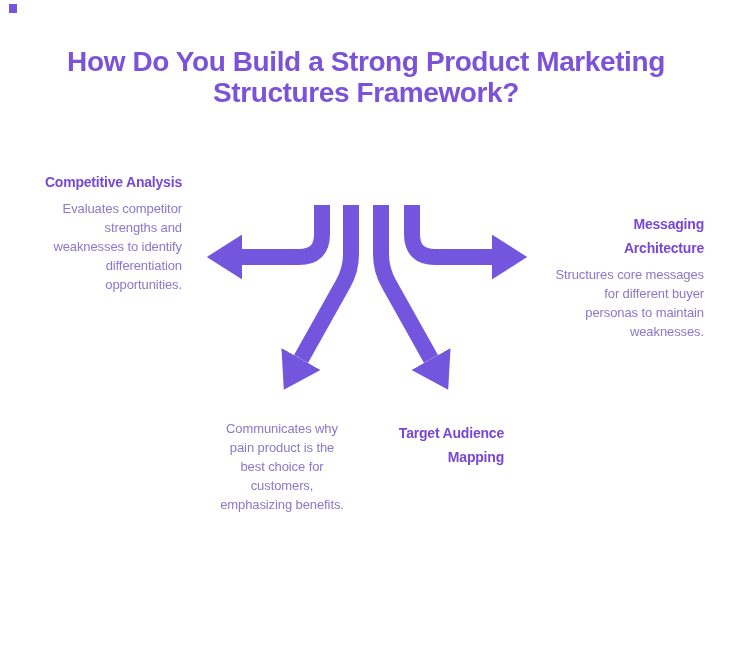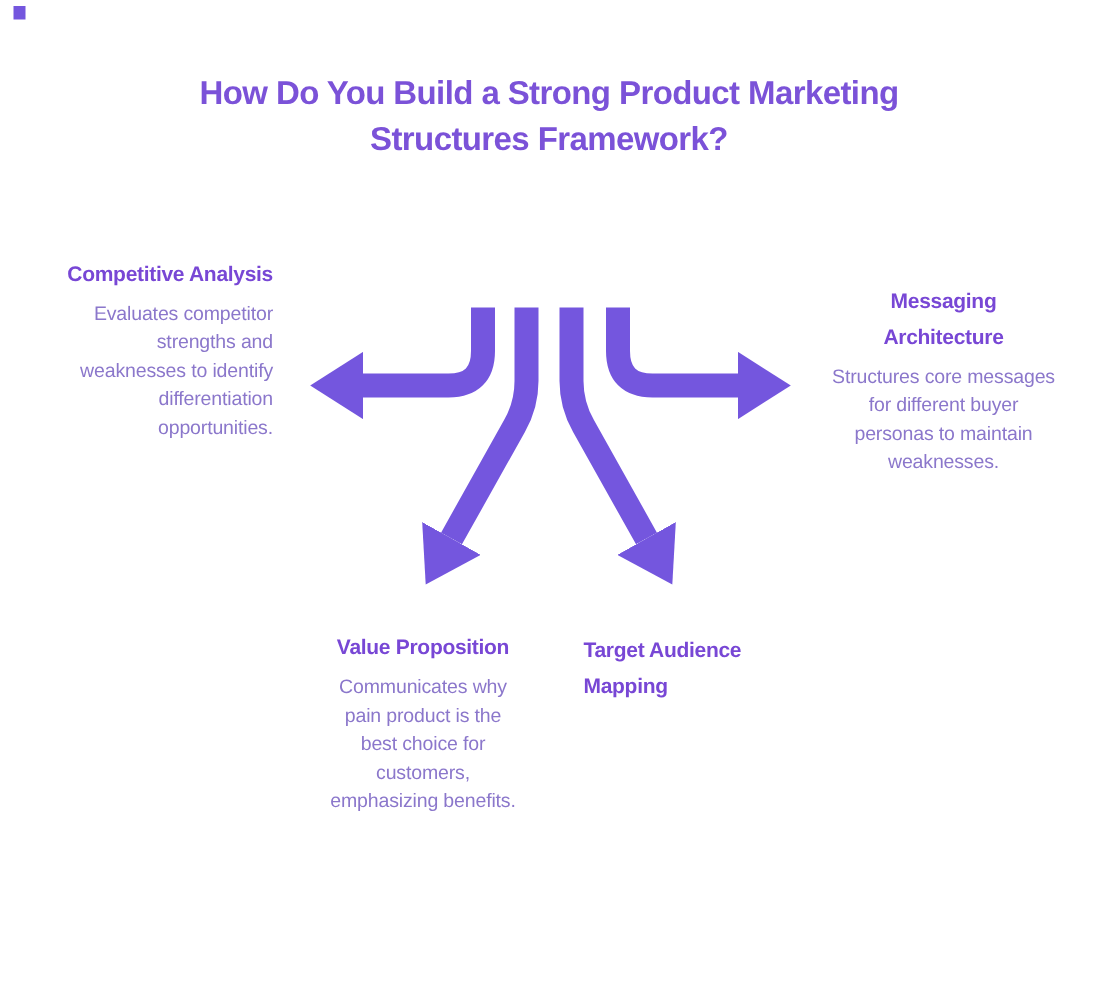--- a/index.html
+++ b/index.html
@@ -23,21 +23,21 @@
     height: 9px;
     background: var(--arrow, #7456DE);
   }
   .title {
     position: absolute;
     top: 46px;
     left: 0;
     right: 0;
     margin: 0;
     text-align: center;
-    font-size: 22px;
+    font-size: 28px;
     font-weight: bold;
     letter-spacing: -0.4px;
     line-height: 31px;
     color: var(--title, #7B52D8);
   }
   .title span { display: block; }
 
   .arrows {
     position: absolute;
     left: 0;
@@ -64,23 +64,23 @@
     color: var(--heading, #7847D5);
   }
   .branch p {
     margin: 0;
     font-size: 13px;
     letter-spacing: -0.1px;
     line-height: 19px;
     color: var(--body, #8B77CB);
   }
   .branch.pos-left   { top: 170px; right: 550px; width: 139px; text-align: right; }
-  .branch.pos-right  { top: 188px; left: 554px;  width: 150px; text-align: center; }
+  .branch.pos-right  { top: 212px; left: 554px;  width: 150px; text-align: right; }
   .branch.pos-bottom-left  { top: 419px; left: 220px; width: 124px; text-align: center; }
-  .branch.pos-bottom-right { top: 421px; left: 389px; width: 115px; text-align: left; }
+  .branch.pos-bottom-right { top: 421px; left: 389px; width: 115px; text-align: right; }
 </style>
 </head>
 <body>
 
 <div class="canvas">
 
   <div class="corner-mark"></div>
 
   <h1 class="title">
     <span>How Do You Build a Strong Product Marketing</span>
@@ -103,21 +103,20 @@
     <h2>Competitive Analysis</h2>
     <p>Evaluates competitor strengths and weaknesses to identify differentiation opportunities.</p>
   </section>
 
   <section class="branch pos-right">
     <h2>Messaging Architecture</h2>
     <p>Structures core messages for different buyer personas to maintain weaknesses.</p>
   </section>
 
   <section class="branch pos-bottom-left">
-    <h2>Value Proposition</h2>
     <p>Communicates why pain product is the best choice for customers, emphasizing benefits.</p>
   </section>
 
   <section class="branch pos-bottom-right">
     <h2>Target Audience Mapping</h2>
   </section>
 
 </div>
 
 </body></html>

